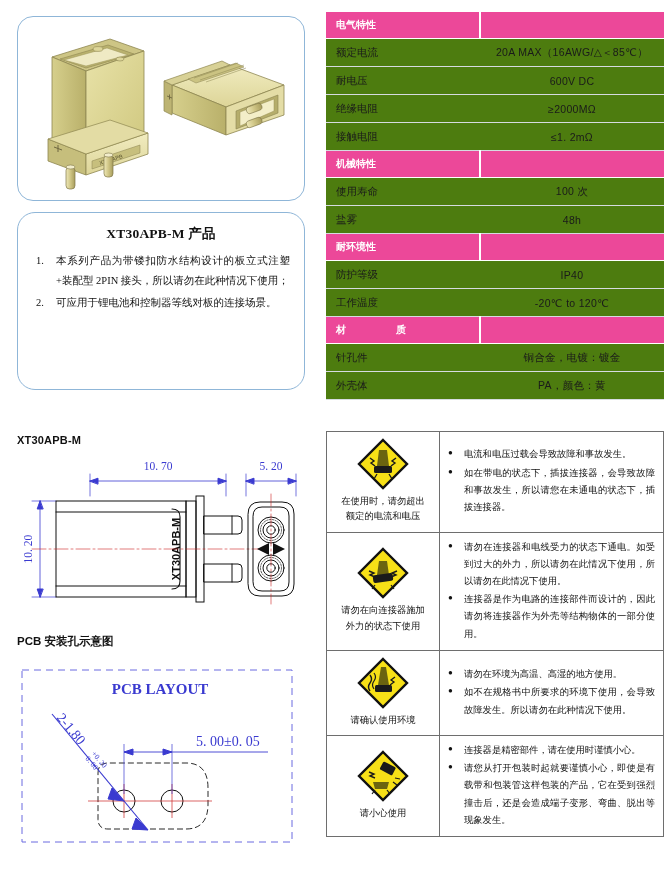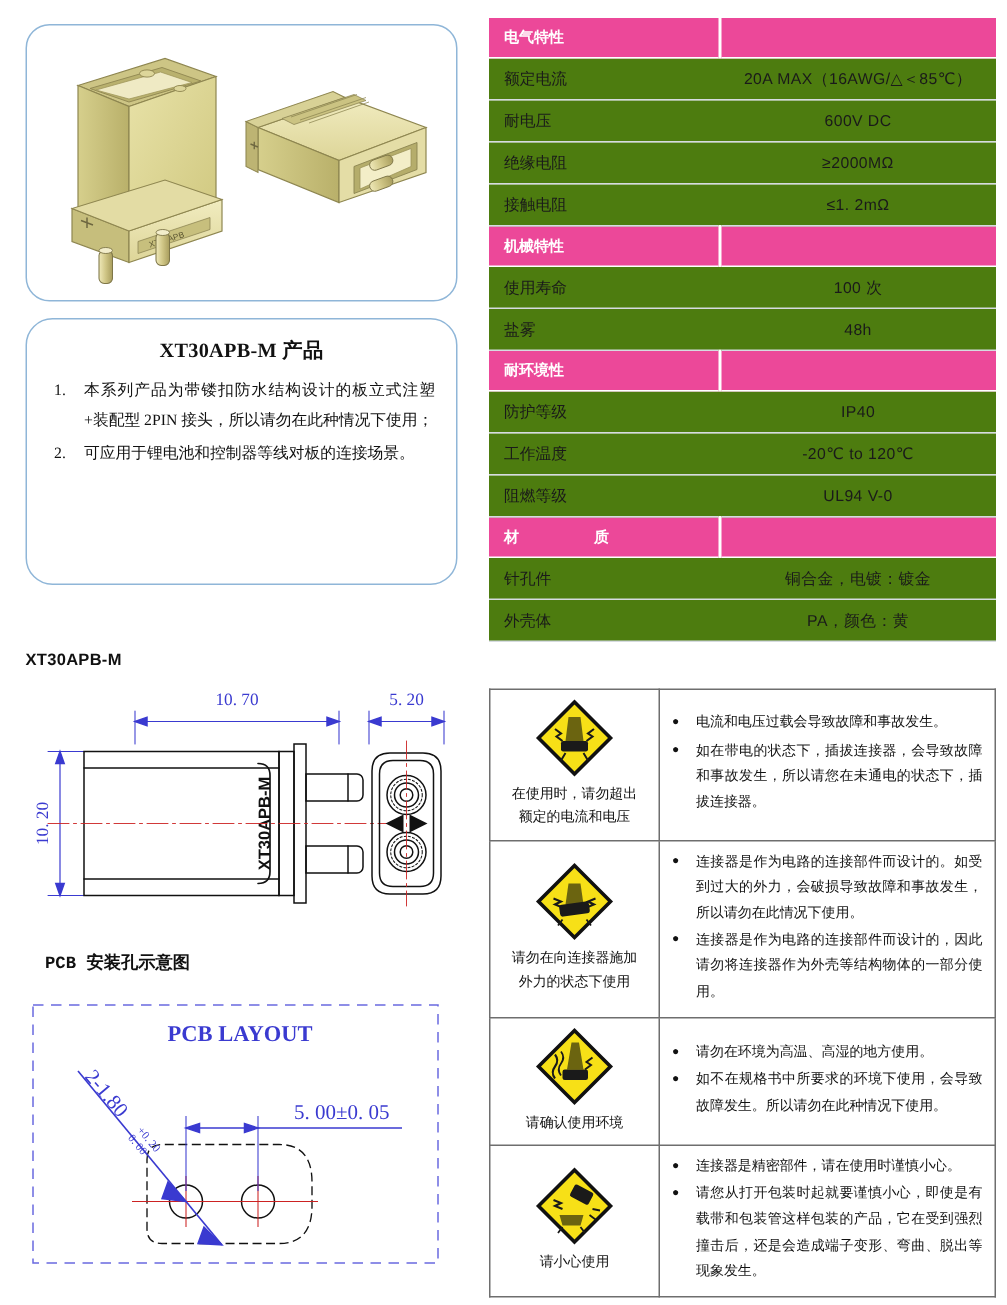--- a/index.html
+++ b/index.html
@@ -110,26 +110,26 @@
     position: absolute;
     left: 4px;
     top: 444px;
     width: 300px;
     height: 170px;
   }
 
   
   .pcb-label {
     position: absolute;
-    left: 20px;
+    left: 7px;
     top: 624px;
     font-size: 11.5px;
     font-weight: bold;
     color: #111;
-    font-family: Liberation Mono, monospace;
+    font-family: Liberation Sans, sans-serif;
   }
   .pcb-stage {
     position: absolute;
     left: 10px;
     top: 656px;
     width: 290px;
     height: 198px;
   }
 
   
@@ -494,24 +494,20 @@
           <td class="v"></td>
         </tr>
         <tr>
           <td class="k">防护等级</td>
           <td class="v">IP40</td>
         </tr>
         <tr>
           <td class="k">工作温度</td>
           <td class="v">-20℃ to 120℃</td>
         </tr>
-        <tr>
-          <td class="k">阻燃等级</td>
-          <td class="v">UL94 V-0</td>
-        </tr>
 
         <tr class="section sec-mat">
           <td class="k">材　　质</td>
           <td class="v"></td>
         </tr>
         <tr>
           <td class="k">针孔件</td>
           <td class="v">铜合金，电镀：镀金</td>
         </tr>
         <tr>
@@ -558,21 +554,21 @@
                 <path d="M40,24 l-5,2 l4,2 l-5,2" stroke="#1a1a1a" stroke-width="1.4" fill="none"></path>
                 <path d="M18,38 l-3,4 M34,38 l3,4" stroke="#1a1a1a" stroke-width="1.2"></path>
               </svg>
             </span>
             <div class="warn-cap">
               <div>请勿在向连接器施加</div>
               <div>外力的状态下使用</div>
             </div>
           </td>
           <td class="warn-body">
-            <div class="warn-line">连接器是作为电路的连接部件而设计的。如受到过大的外力，会破损导致故障和事故发生，所以请勿在此情况下使用。</div>
+            <div class="warn-line">请勿在连接器和电线受力的状态下通电。如受到过大的外力，所以请勿在此情况下使用，所以请勿在此情况下使用。</div>
             <div class="warn-line">连接器是作为电路的连接部件而设计的，因此请勿将连接器作为外壳等结构物体的一部分使用。</div>
           </td>
         </tr>
 
         <tr>
           <td class="warn-icon-cell">
             <span class="wdiamond svg-inline">
               <svg viewBox="0 0 52 52" width="52" height="52">
                 <polygon points="26,2 50,26 26,50 2,26" fill="#f7e017" stroke="#111111" stroke-width="2.4"></polygon>
                 <path d="M24,10 h5 l3,18 h-11 z" fill="#6b6410"></path>

